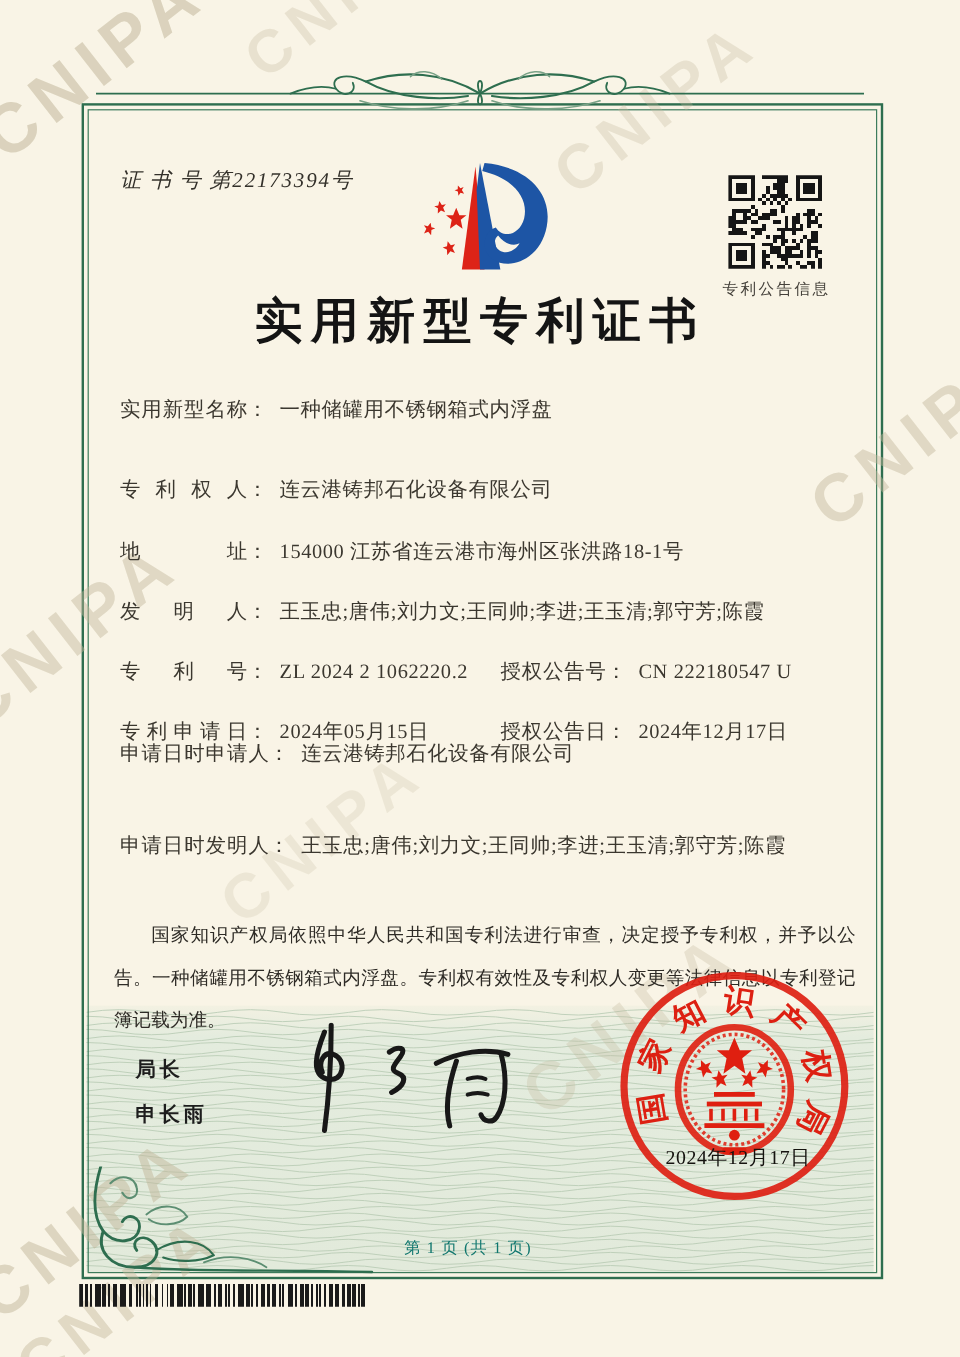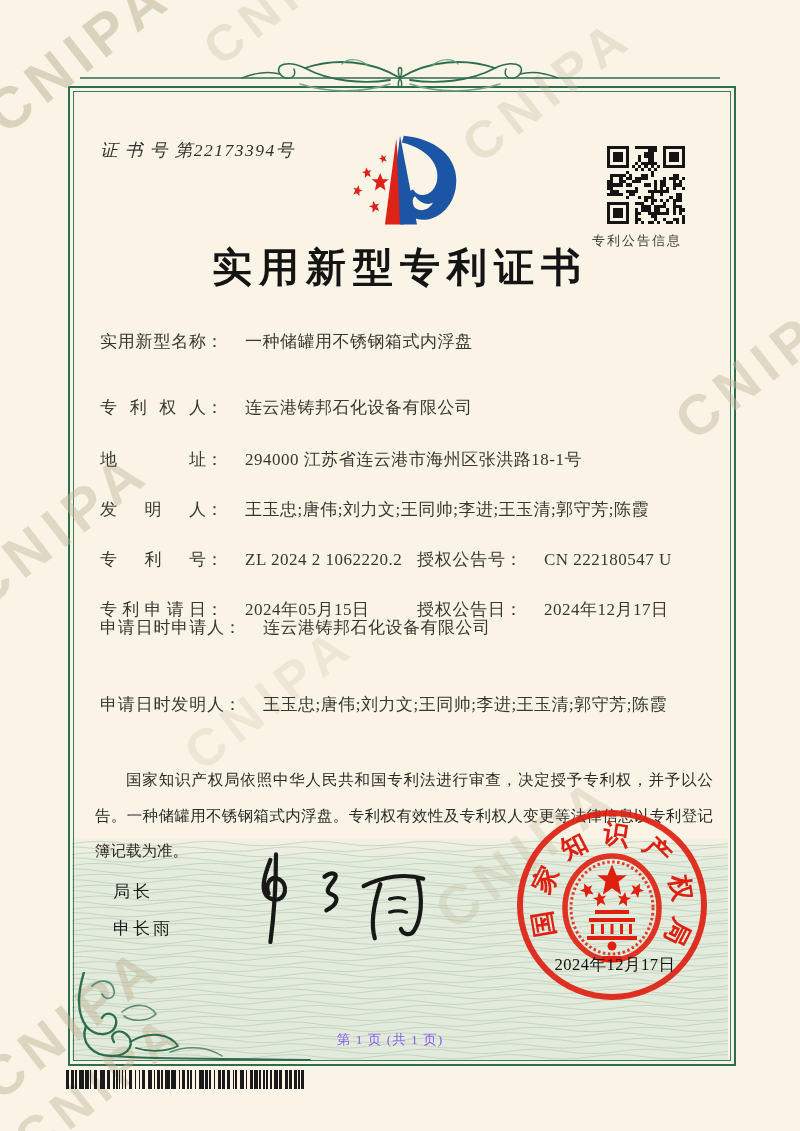--- a/index.html
+++ b/index.html
@@ -33,58 +33,58 @@
   .band svg{position:absolute;left:0;top:0;}
 
   .flourish{position:absolute;left:80px;top:56px;z-index:2;}
   .corner-flourish{position:absolute;left:70px;top:972px;z-index:3;}
 
   
   .cert-no{position:absolute;left:100px;top:138px;font-size:17.5px;letter-spacing:1.5px;
            color:#33302a;z-index:3;font-style:italic;}
   .logo{position:absolute;left:334px;top:130px;z-index:3;}
   .qr{position:absolute;left:607px;top:146px;z-index:3;}
-  .qr-caption{position:absolute;left:592px;top:232px;width:110px;
+  .qr-caption{position:absolute;left:592px;top:232px;width:110px;text-align:center;
               font-size:13px;letter-spacing:2px;color:#44403a;z-index:3;}
   .title{position:absolute;left:0;top:240px;width:800px;text-align:center;
          font-size:40px;font-weight:bold;letter-spacing:7px;color:#141414;z-index:3;}
 
   
   .fields{position:absolute;left:100px;top:0;width:610px;z-index:3;font-size:17px;}
   .frow{position:absolute;left:0;white-space:nowrap;}
   .flabel{display:inline-block;width:106px;text-align:justify;text-align-last:justify;
           vertical-align:top;}
   .flabel.wide{width:124px;}
-  .fvalue{margin-left:22px;letter-spacing:.5px;}
+  .fvalue{margin-left:10px;letter-spacing:.5px;}
   .rcol{position:absolute;left:293px;top:0;white-space:nowrap;}
   .rlabel{display:inline-block;width:88px;text-align:justify;text-align-last:justify;margin-left:24px;}
   .r0{top:330px;} .r1{top:396px;} .r2{top:448px;} .r3{top:498px;}
   .r4{top:548px;} .r5{top:598px;} .r6{top:616px;} .r7{top:693px;}
 
   
   .legal{position:absolute;left:95px;top:762px;width:618px;font-size:15.5px;
          line-height:2.3;text-indent:2em;text-align:justify;color:#2e2b26;z-index:3;}
 
   
   .director{position:absolute;left:113px;top:880px;z-index:4;
             font-family:"Liberation Sans","DejaVu Sans",sans-serif;
             font-size:17px;letter-spacing:3px;color:#1d1d1d;font-weight:500;}
-  .director div{margin-bottom:14px;}
+  .director div{margin-bottom:14px;font-weight:bold;}
   .signature{position:absolute;left:235px;top:852px;z-index:4;}
 
   
   .seal{position:absolute;left:517px;top:810px;width:190px;height:190px;z-index:5;}
   .seal-ring{position:absolute;left:0;top:0;width:178px;height:178px;border:6px solid #dd2012;
              border-radius:50%;opacity:.92;}
   .seal svg{position:absolute;left:0;top:0;}
   .seal-date{position:absolute;left:540px;top:954px;width:150px;text-align:center;
              font-size:16.5px;color:#15130f;z-index:6;letter-spacing:.5px;}
 
   .page-no{position:absolute;left:0;top:1031px;width:780px;text-align:center;
-           font-size:13.5px;color:#8b5cf6;z-index:3;letter-spacing:1px;}
+           font-size:13.5px;color:#0f766e;z-index:3;letter-spacing:1px;}
   .barcode{position:absolute;left:66px;top:1070px;z-index:3;}
 </style>
 </head>
 <body>
 
 <div class="page">
 
   <svg width="0" height="0" style="position:absolute">
     <defs>
       <path id="st" d="M0,-10 L2.9,-3.1 L9.5,-3.1 L4.2,1.2 L5.9,9.5 L0,5.3 L-5.9,9.5 L-4.2,1.2 L-9.5,-3.1 L-2.9,-3.1 Z"></path>
@@ -503,21 +503,21 @@
   <div class="title">实用新型专利证书</div>
 
   <div class="fields">
     <div class="frow r0">
       <span class="flabel">实用新型名称</span><span>：</span><span class="fvalue">一种储罐用不锈钢箱式内浮盘</span>
     </div>
     <div class="frow r1">
       <span class="flabel">专利权人</span><span>：</span><span class="fvalue">连云港铸邦石化设备有限公司</span>
     </div>
     <div class="frow r2">
-      <span class="flabel">地址</span><span>：</span><span class="fvalue">294000 江苏省连云港市海州区张洪路18-1号</span>
+      <span class="flabel">地址</span><span>：</span><span class="fvalue">154000 江苏省连云港市海州区张洪路18-1号</span>
     </div>
     <div class="frow r3">
       <span class="flabel">发明人</span><span>：</span><span class="fvalue">王玉忠;唐伟;刘力文;王同帅;李进;王玉清;郭守芳;陈霞</span>
     </div>
     <div class="frow r4">
       <span class="flabel">专利号</span><span>：</span><span class="fvalue">ZL 2024 2 1062220.2</span>
       <span class="rcol">
         <span class="rlabel">授权公告号</span><span>：</span><span class="fvalue">CN 222180547 U</span>
       </span>
     </div>

